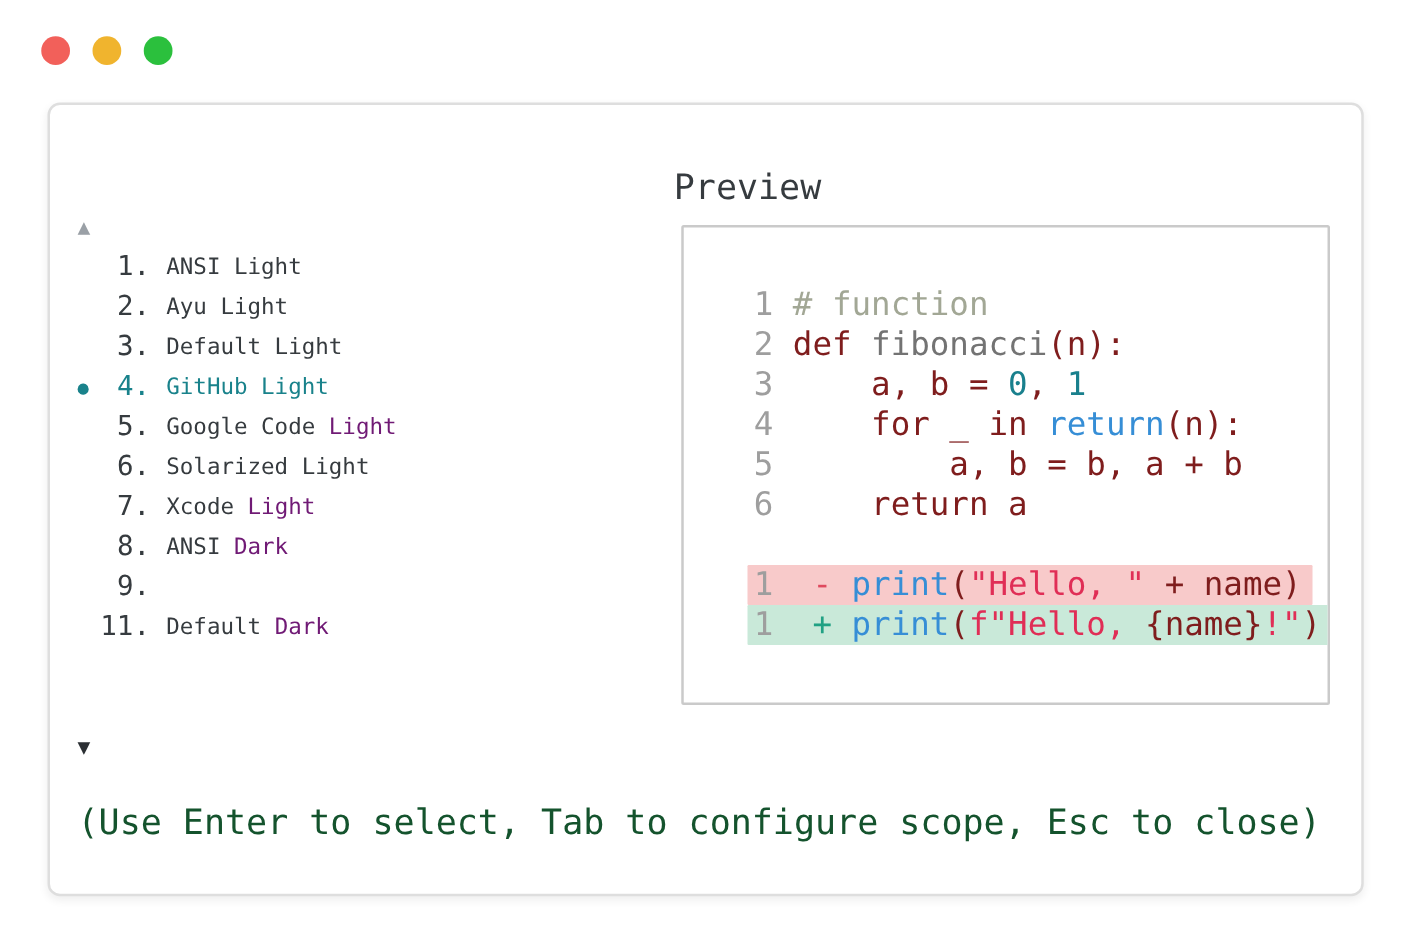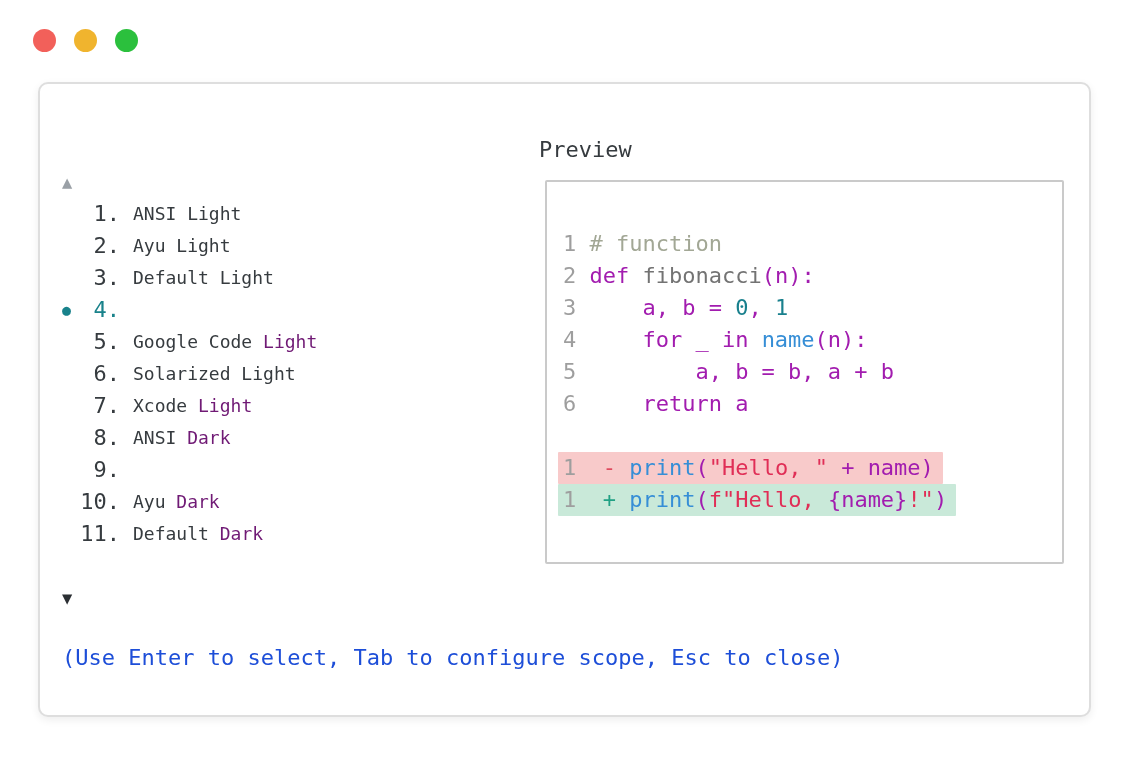--- a/index.html
+++ b/index.html
@@ -9,50 +9,50 @@
   .lights { position:absolute; left:33px; top:29px; display:flex; gap:18px; }
   .light { width:23px; height:23px; border-radius:50%; }
   .light.red { background:#f2605a; }
   .light.yellow { background:#f0b42e; }
   .light.green { background:#2bc03d; }
 
   .panel { position:absolute; left:38px; top:82px; width:1053px; height:635px;
            border:2px solid #dedede; border-radius:10px; background:#ffffff;
            box-shadow:0 3px 8px rgba(0,0,0,0.07); }
 
-  .row32 { height:32px; line-height:32px; font-size:22px; white-space:pre; }
+  .row32 { height:32px; line-height:32px; font-size:28px; white-space:pre; }
 
   .header-row { position:absolute; left:22px; top:50px; color:#363b3f; }
   .header-row .prompt { margin-right:0.6em; }
 
   .scroll-up { position:absolute; left:22px; top:82px; color:#9aa0a6; font-size:17px; }
   .scroll-down { position:absolute; left:22px; top:498px; color:#2b2f33; font-size:17px; }
 
   .theme-list { position:absolute; left:22px; top:114px; }
   .theme-row { display:flex; height:32px; line-height:32px; font-size:22px; align-items:center; }
   .bullet-cell { width:18px; font-size:15px; color:#19828b; line-height:32px; }
   .num-cell { width:40px; text-align:right; color:#363b3f; font-size:22px; }
   .name-cell { margin-left:13px; white-space:pre; font-size:18px; }
   .seg-main { color:#363b3f; }
   .seg-muted { color:#701a75; }
   .theme-row.selected .num-cell, .seg-sel { color:#19828b; }
 
-  .help { position:absolute; left:22px; top:558px; color:#1d4ed8; }
+  .help { position:absolute; left:22px; top:558px; color:#14532d; }
 
   .preview-title { position:absolute; left:499px; top:50px; color:#363b3f; }
   .preview-box { position:absolute; left:505px; top:96px; width:519px; height:384px;
                  border:2px solid #cacaca; border-radius:2px; background:#ffffff;
                  padding:46px 0 0 16px; overflow:hidden; }
-  .code-line { height:32px; line-height:32px; font-size:22px; white-space:pre; color:#363b3f; }
+  .code-line { height:32px; line-height:32px; font-size:26px; white-space:pre; color:#363b3f;margin-left:40px; }
   .code-blank { height:32px; }
   .lineno { color:#9e9e9e; margin-right:0.6em; }
   .diff-chunk { display:inline-block; padding:0 9px 0 5px; margin-left:-5px; border-radius:1px; }
   .diff-chunk.removed { background:#f8caca; }
   .diff-chunk.added { background:#c9e9d9; }
-  .tok-text { color:#a21caf; }
+  .tok-text { color:#7f1d1d; }
   .tok-comment { color:#a2a795; }
   .tok-func { color:#737373; }
   .tok-num { color:#19808d; }
   .tok-blue { color:#368ed6; }
   .tok-string { color:#e02e56; }
   .tok-minus { color:#df4a5e; }
   .tok-plus { color:#21a184; }
 </style>
 </head>
 <body>
@@ -82,20 +82,21 @@
           <span class="name-cell"><span class="seg-main">Ayu Light</span></span>
         </div>
         <div class="theme-row">
           <span class="bullet-cell"></span>
           <span class="num-cell">3.</span>
           <span class="name-cell"><span class="seg-main">Default Light</span></span>
         </div>
         <div class="theme-row selected">
           <span class="bullet-cell">●</span>
           <span class="num-cell">4.</span>
+          <span class="name-cell"><span class="seg-sel">GitHub Light</span></span>
         </div>
         <div class="theme-row">
           <span class="bullet-cell"></span>
           <span class="num-cell">5.</span>
           <span class="name-cell"><span class="seg-main">Google Code </span><span class="seg-muted">Light</span></span>
         </div>
         <div class="theme-row">
           <span class="bullet-cell"></span>
           <span class="num-cell">6.</span>
           <span class="name-cell"><span class="seg-main">Solarized Light</span></span>
@@ -109,42 +110,37 @@
           <span class="bullet-cell"></span>
           <span class="num-cell">8.</span>
           <span class="name-cell"><span class="seg-main">ANSI </span><span class="seg-muted">Dark</span></span>
         </div>
         <div class="theme-row">
           <span class="bullet-cell"></span>
           <span class="num-cell">9.</span>
         </div>
         <div class="theme-row">
           <span class="bullet-cell"></span>
-          <span class="num-cell">10.</span>
-          <span class="name-cell"><span class="seg-main">Ayu </span><span class="seg-muted">Dark</span></span>
-        </div>
-        <div class="theme-row">
-          <span class="bullet-cell"></span>
           <span class="num-cell">11.</span>
           <span class="name-cell"><span class="seg-main">Default </span><span class="seg-muted">Dark</span></span>
         </div>
       </div>
 
     <div class="scroll-down row32">▼</div>
 
     <div class="help row32">(Use Enter to select, Tab to configure scope, Esc to close)</div>
 
     <div class="preview-title row32">Preview</div>
 
     <div class="preview-box">
       <div id="code">
           <div class="code-line"><span class="lineno">1</span><span class="tok-comment"># function</span></div>
           <div class="code-line"><span class="lineno">2</span><span class="tok-text">def </span><span class="tok-func">fibonacci</span><span class="tok-text">(n):</span></div>
           <div class="code-line"><span class="lineno">3</span><span class="tok-text">    a, b = </span><span class="tok-num">0</span><span class="tok-text">, </span><span class="tok-num">1</span></div>
-          <div class="code-line"><span class="lineno">4</span><span class="tok-text">    for _ in </span><span class="tok-blue">name</span><span class="tok-text">(n):</span></div>
+          <div class="code-line"><span class="lineno">4</span><span class="tok-text">    for _ in </span><span class="tok-blue">return</span><span class="tok-text">(n):</span></div>
           <div class="code-line"><span class="lineno">5</span><span class="tok-text">        a, b = b, a + b</span></div>
           <div class="code-line"><span class="lineno">6</span><span class="tok-text">    return a</span></div>
           <div class="code-blank"></div>
           <div class="code-line"><span class="diff-chunk removed"><span class="lineno">1</span><span class="tok-minus"> - </span><span class="tok-blue">print</span><span class="tok-text">(</span><span class="tok-string">"Hello, "</span><span class="tok-text"> + name)</span></span></div>
           <div class="code-line"><span class="diff-chunk added"><span class="lineno">1</span><span class="tok-plus"> + </span><span class="tok-blue">print</span><span class="tok-text">(</span><span class="tok-string">f"Hello, </span><span class="tok-text">{name}</span><span class="tok-string">!"</span><span class="tok-text">)</span></span></div>
         </div>
     </div>
 
   </div>
 </div>

